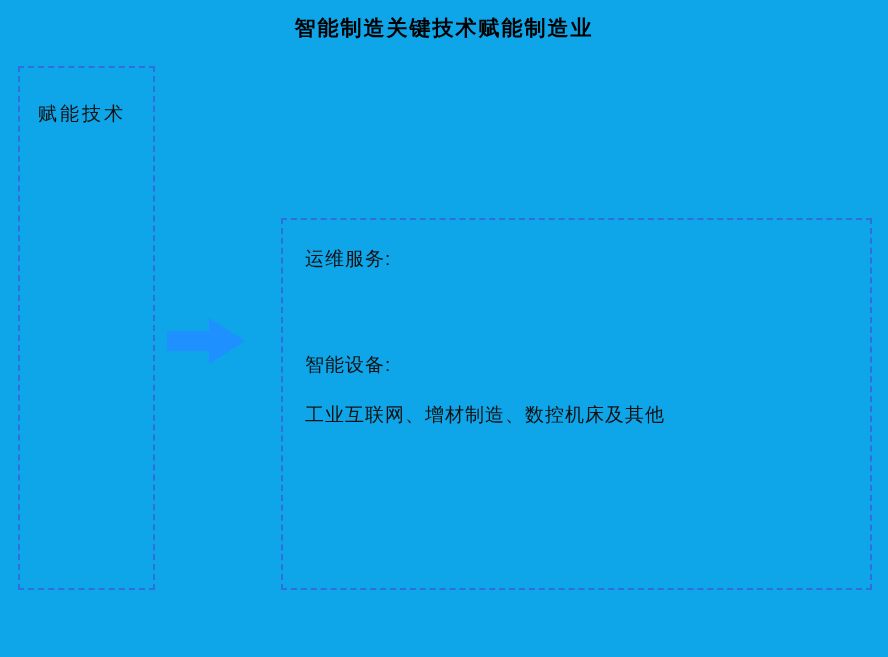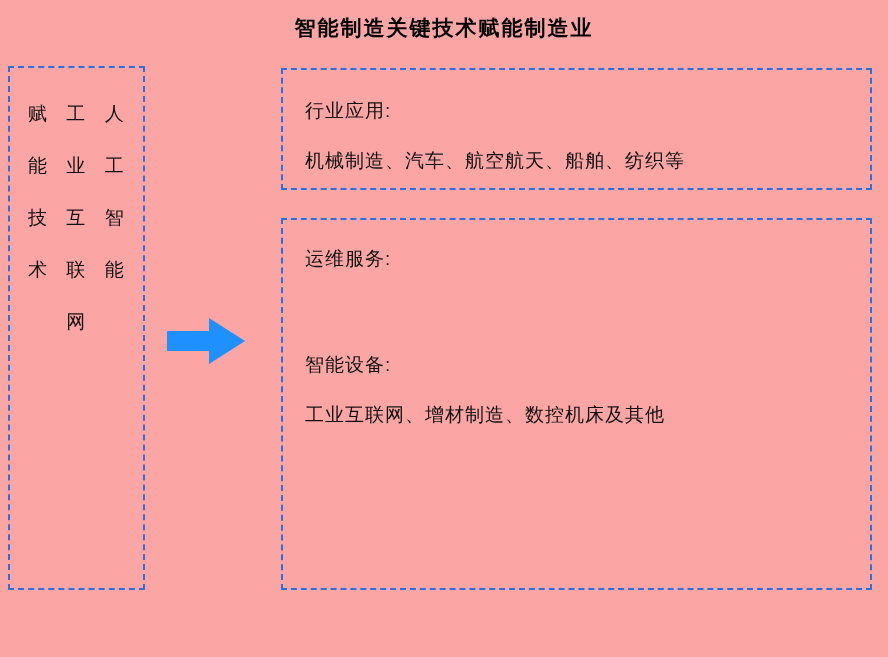--- a/index.html
+++ b/index.html
@@ -8,44 +8,44 @@
     background: #ffffff;
   }
   body {
     font-family: "Liberation Sans", "DejaVu Sans", sans-serif;
     color: #111111;
   }
   .canvas {
     position: relative;
     width: 888px;
     height: 657px;
-    background: #fca5a5;
+    background: #0ea5e9;
     overflow: hidden;
   }
   .title {
     position: absolute;
     top: 14px;
     left: 0;
     width: 100%;
     text-align: center;
     font-size: 21px;
     font-weight: bold;
     letter-spacing: 2px;
     color: #000000;
   }
   .left-box {
     position: absolute;
-    left: 8px;
+    left: 18px;
     top: 66px;
     width: 137px;
     height: 524px;
     border: 2px dashed #2e6fde;
     box-sizing: border-box;
     display: flex;
-    flex-direction: row;
+    flex-direction: column;
     justify-content: space-between;
     padding: 20px 0 24px 18px;
   }
   .left-item {
     font-size: 19px;
     letter-spacing: 3px;
     line-height: 52px;
     width: 100px;
     color: #111111;
   }
@@ -110,33 +110,27 @@
 </style>
 </head>
 <body>
 
 <div class="canvas">
 
   <div class="title">智能制造关键技术赋能制造业</div>
 
   <div class="left-box">
     <div class="left-item">赋能技术</div>
-    <div class="left-item">工业互联网</div>
-    <div class="left-item">人工智能</div>
   </div>
 
   <div class="arrow">
     <div class="arrow-shaft"></div>
     <div class="arrow-head"></div>
   </div>
 
-  <div class="box top-box">
-    <div class="heading">行业应用:</div>
-    <div class="line">机械制造、汽车、航空航天、船舶、纺织等</div>
-  </div>
 
   <div class="box bottom-box">
     <div class="section-factory">
       <div class="heading">运维服务:</div>
     </div>
     <div class="section-equipment">
       <div class="heading">智能设备:</div>
       <div class="line">工业互联网、增材制造、数控机床及其他</div>
     </div>
   </div>

